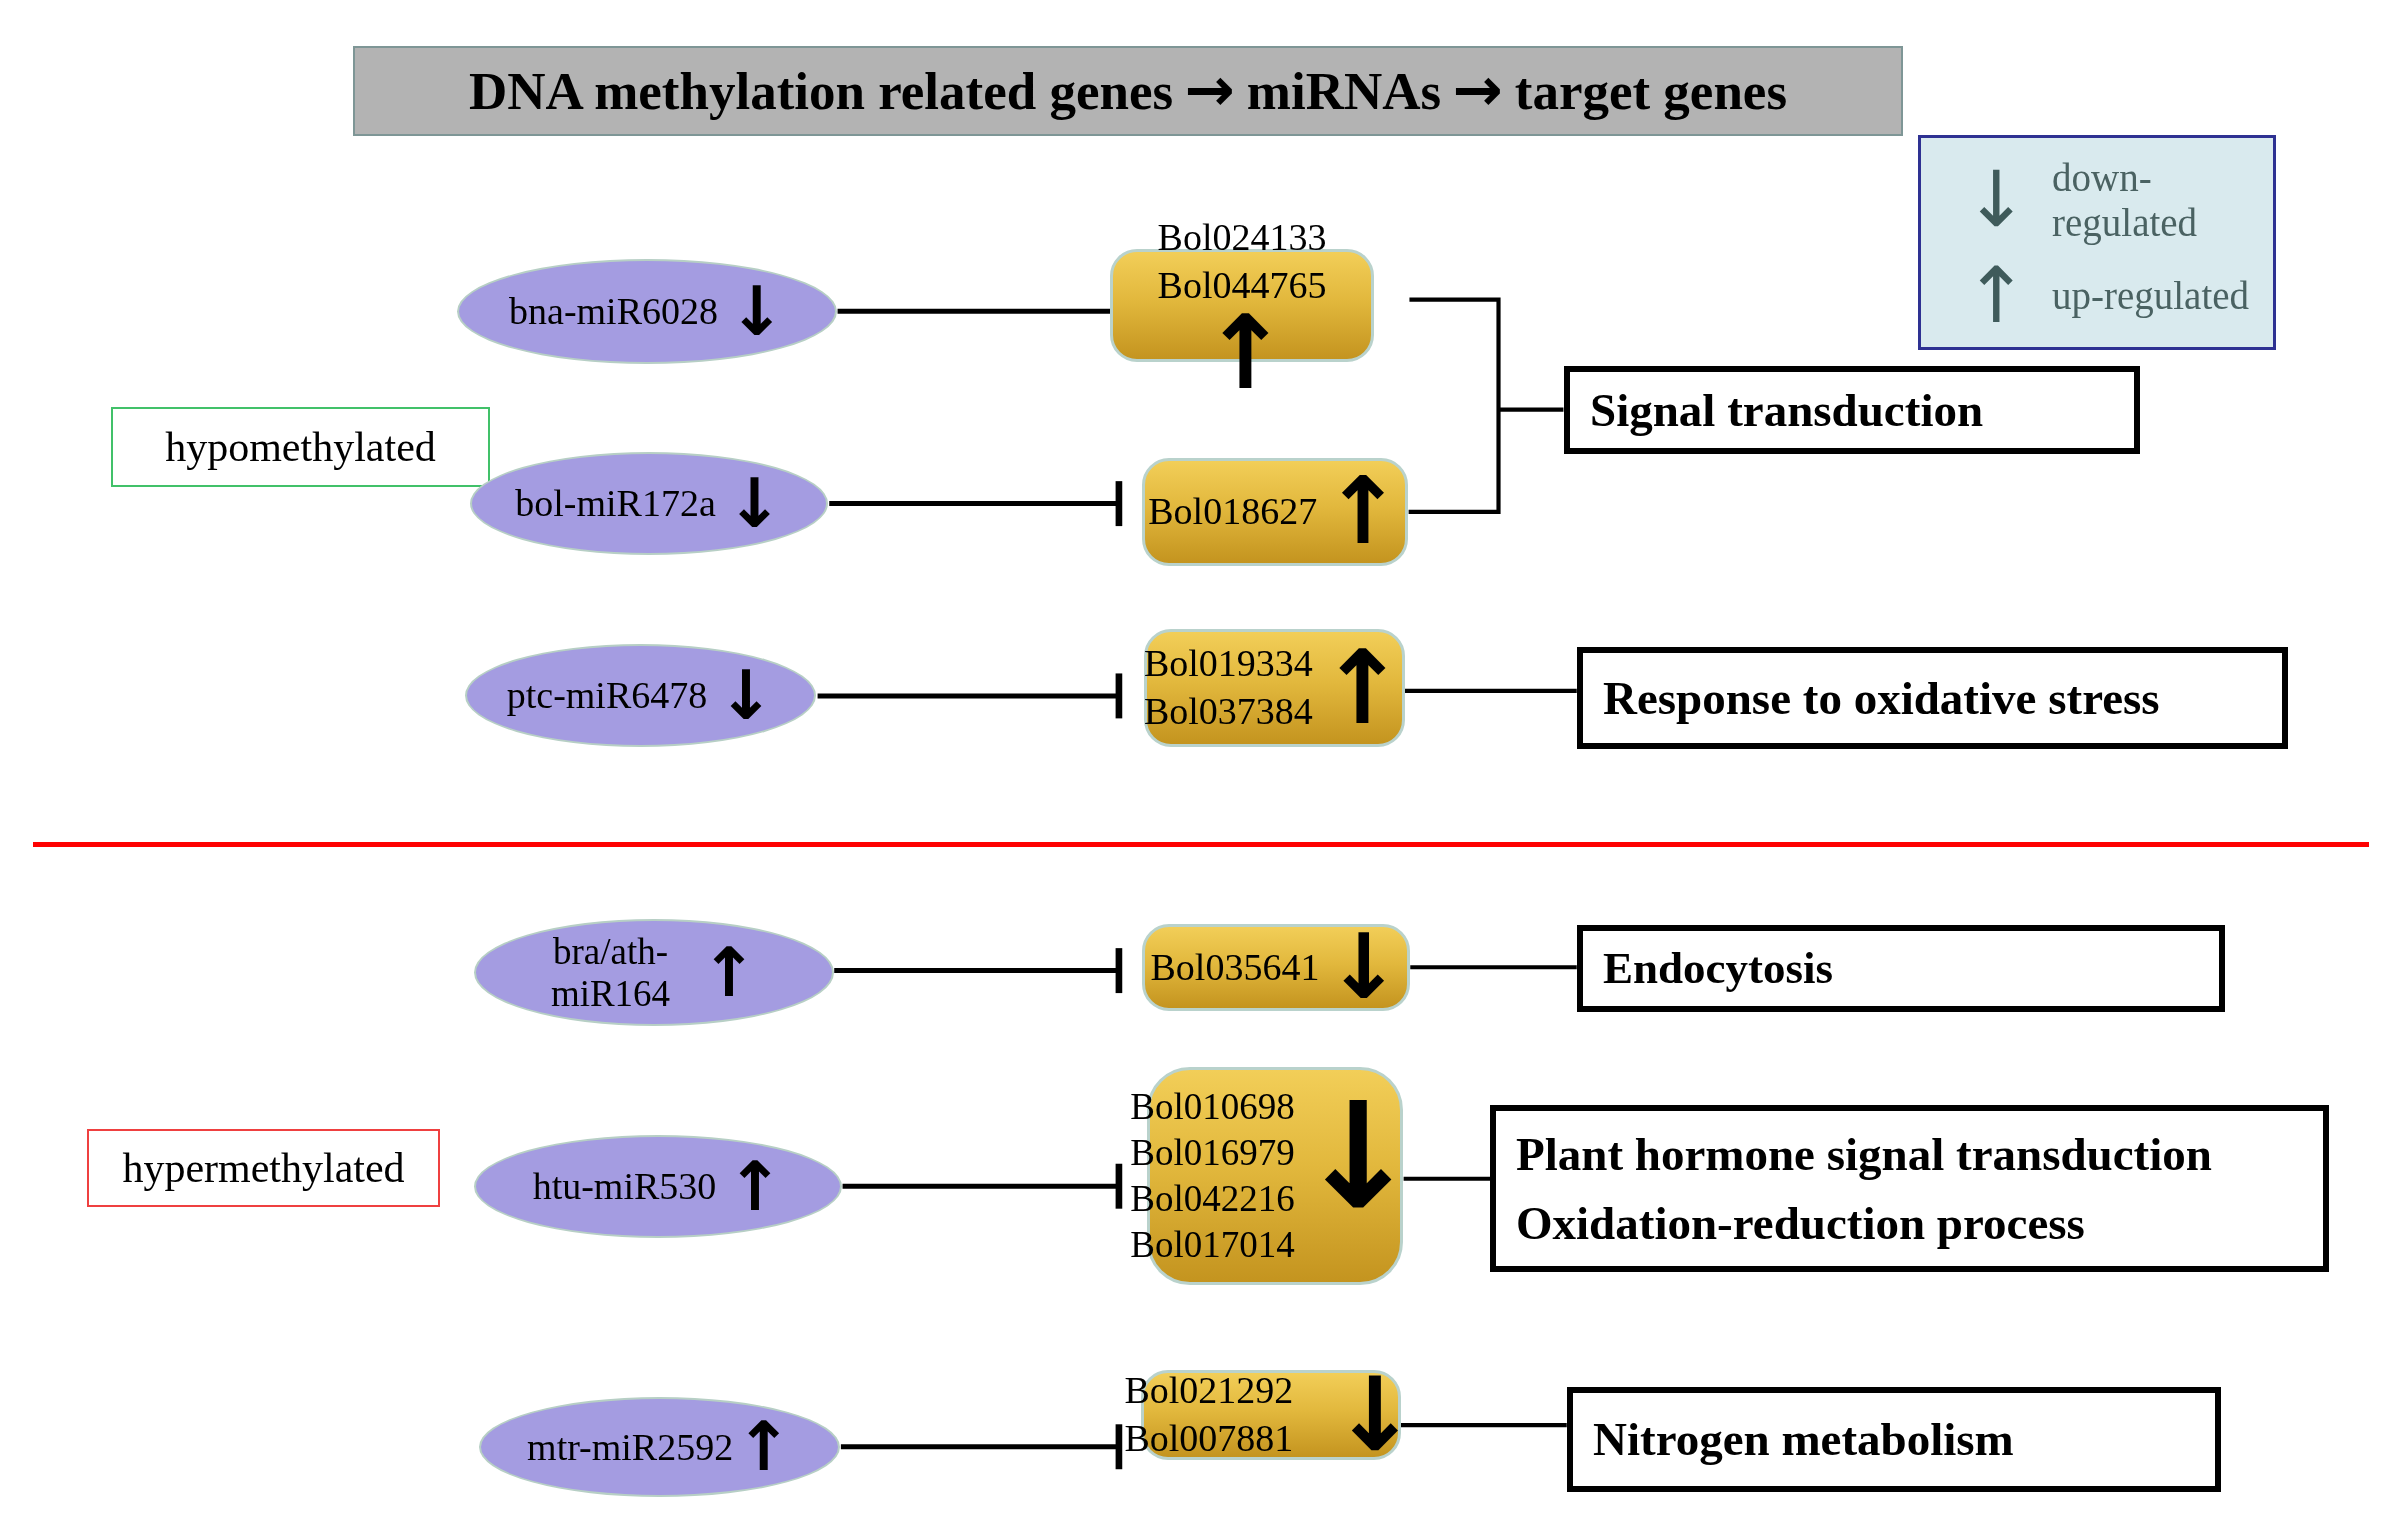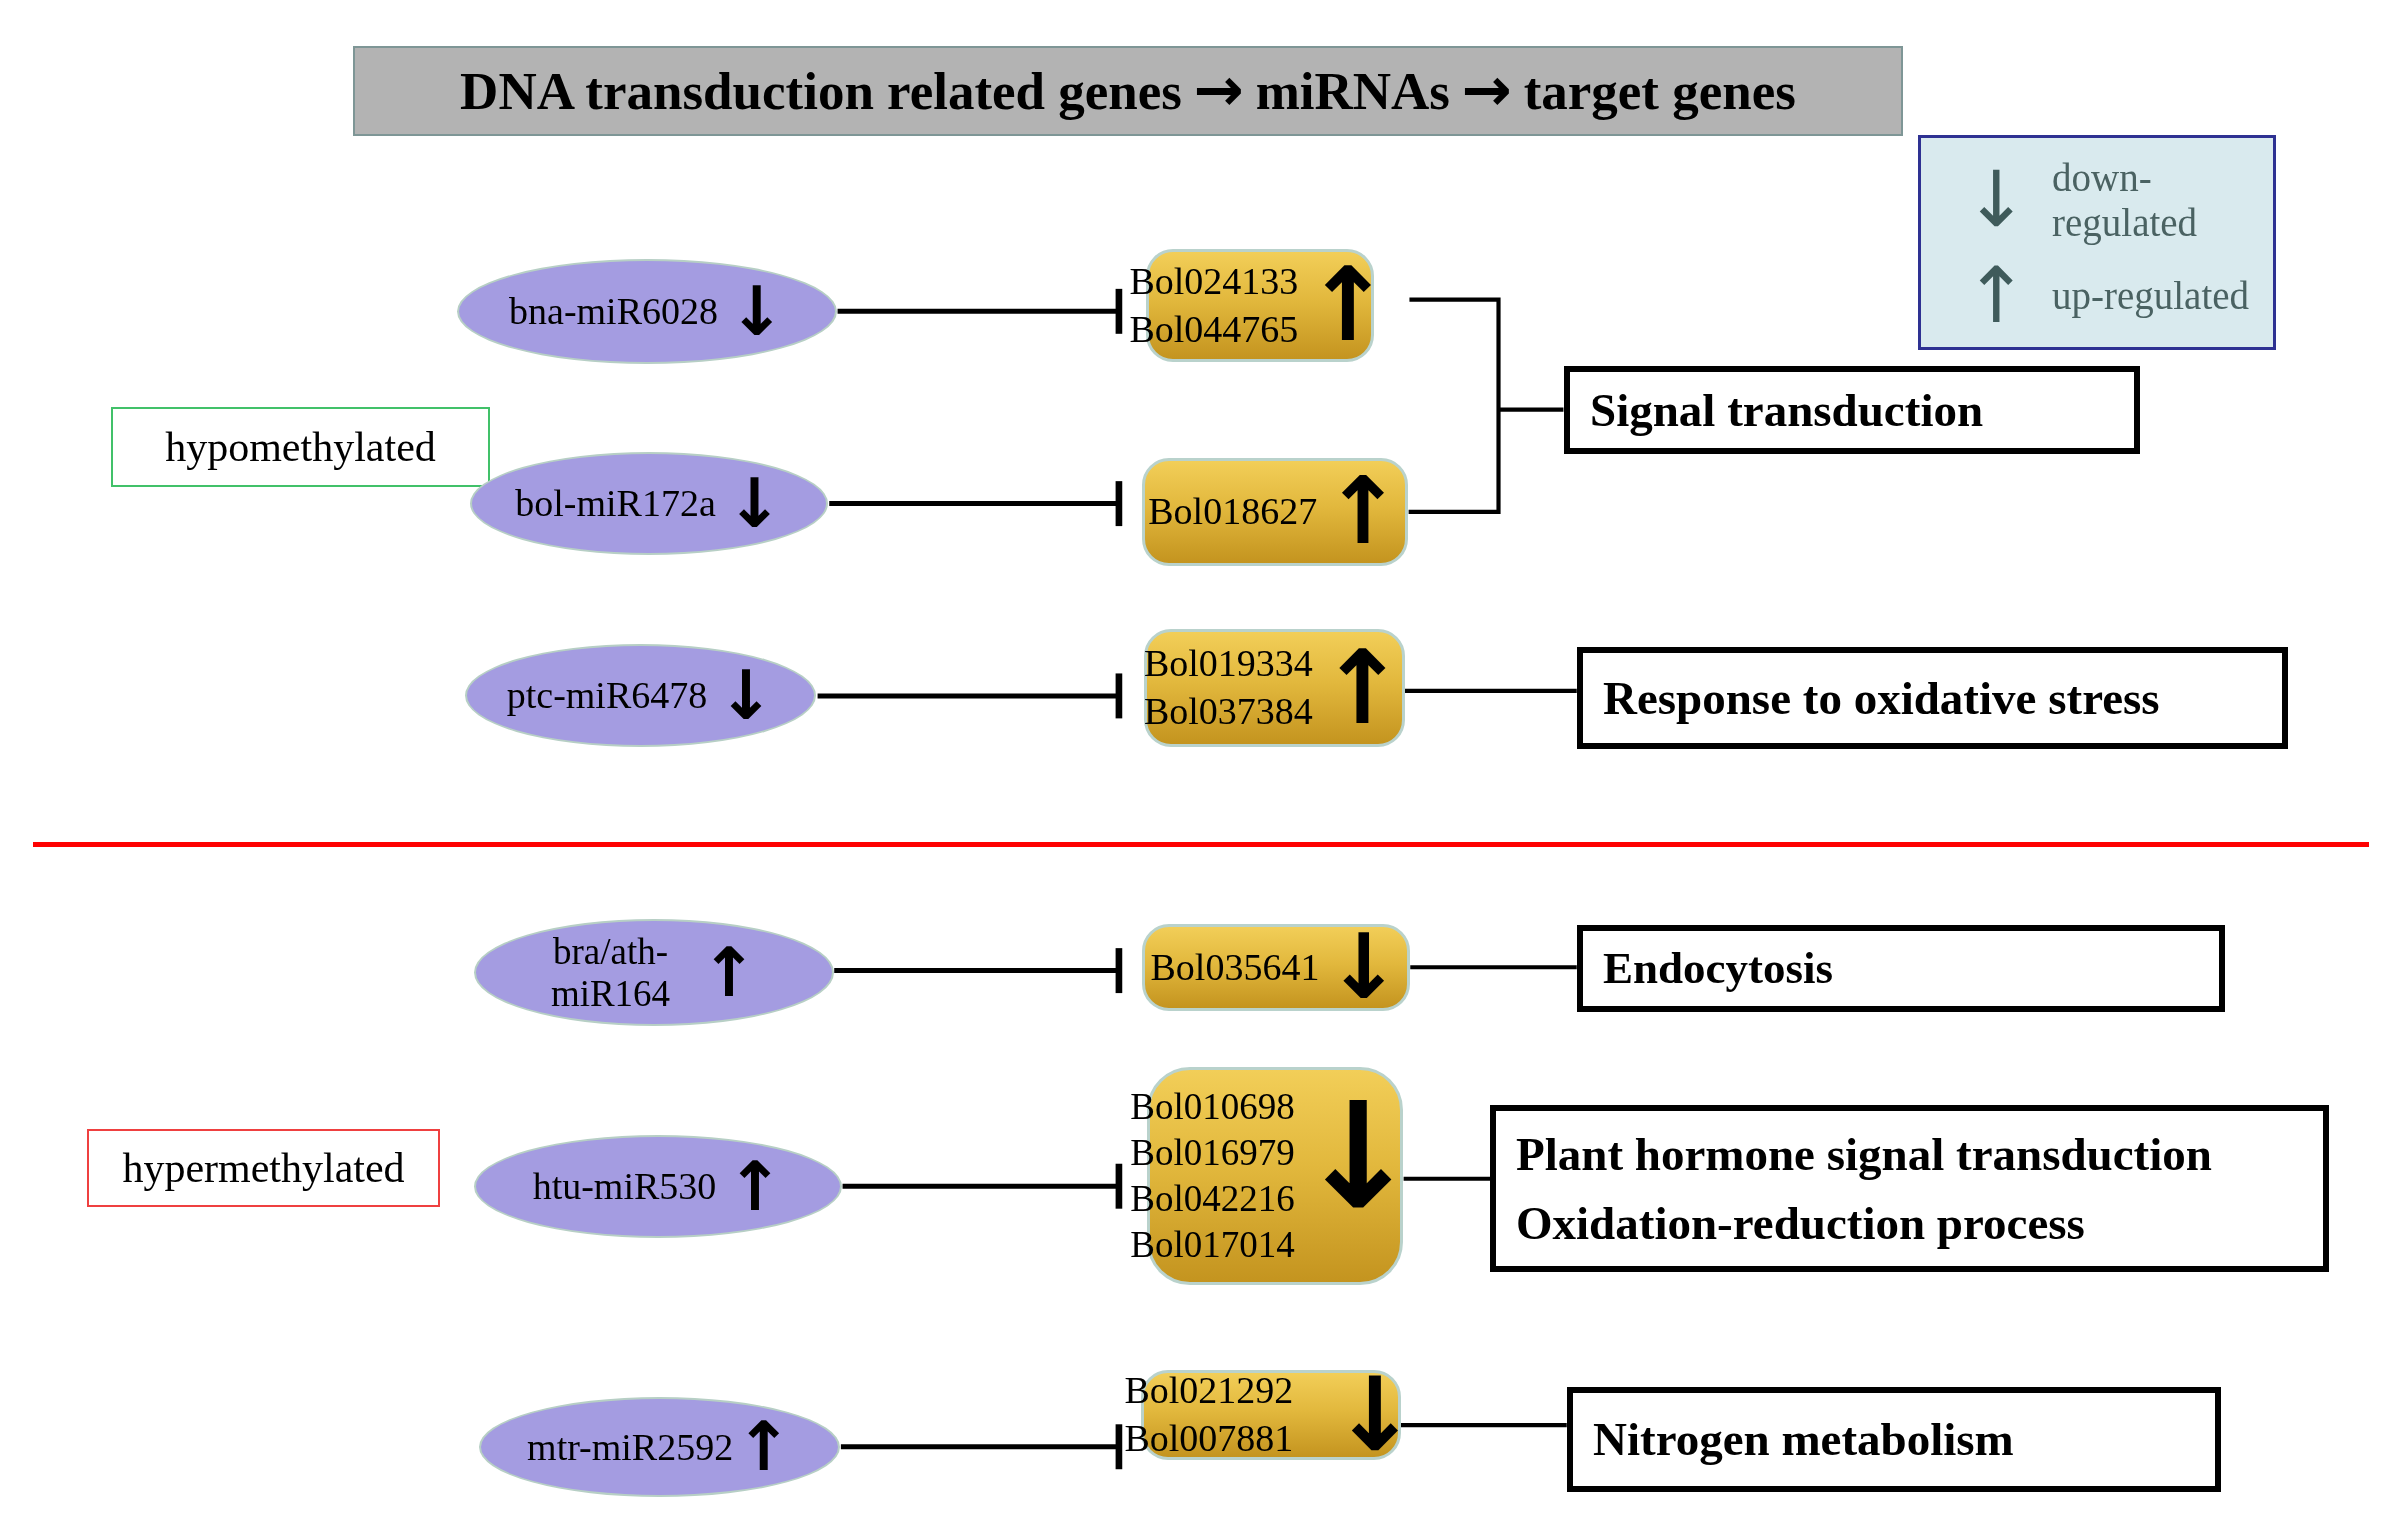--- a/index.html
+++ b/index.html
@@ -71,21 +71,21 @@
 
     <path d="M1693 360 H1800 V615 H1692" stroke-width="5"></path>
     <path d="M1800 492 H1878" stroke-width="5"></path>
     <path d="M1687 830 H1894" stroke-width="5"></path>
     <path d="M1694 1162 H1894" stroke-width="5"></path>
     <path d="M1686 1416 H1790" stroke-width="5"></path>
     <path d="M1682 1712 H1882" stroke-width="5"></path>
   </svg>
 
   <div class="abs title-bar" style="left:353px;top:46px;width:1550px;height:90px;">
-    <span>DNA transduction related genes</span>
+    <span>DNA methylation related genes</span>
     <span class="title-arrow">→</span>
     <span>miRNAs</span>
     <span class="title-arrow">→</span>
     <span>target genes</span>
   </div>
 
   <div class="abs legend" style="left:1918px;top:135px;width:358px;height:215px;">
     <div class="legend-row">
       <span class="legend-arrow">↓</span>
       <span>down-regulated</span>
@@ -126,21 +126,21 @@
   </div>
   <div class="abs ellipse" style="left:474px;top:1135px;width:368px;height:103px;">
     <span class="txt">htu-miR530</span>
     <span class="nd-arrow">↑</span>
   </div>
   <div class="abs ellipse" style="left:479px;top:1397px;width:361px;height:100px;">
     <span class="txt">mtr-miR2592</span>
     <span class="nd-arrow" style="margin-left:1.7px;">↑</span>
   </div>
 
-  <div class="abs gold" style="left:1146px;top:249px;width:228px;height:113px;">
+  <div class="abs gold" style="left:1110px;top:249px;width:264px;height:113px;flex-direction:column;">
     <span class="genes">
       <div>Bol024133</div>
       <div>Bol044765</div>
     </span>
     <span class="nd-arrow" style="font-size:102px;">↑</span>
   </div>
   <div class="abs gold" style="left:1142px;top:458px;width:266px;height:108px;">
     <span class="genes">
       <div>Bol018627</div>
     </span>

